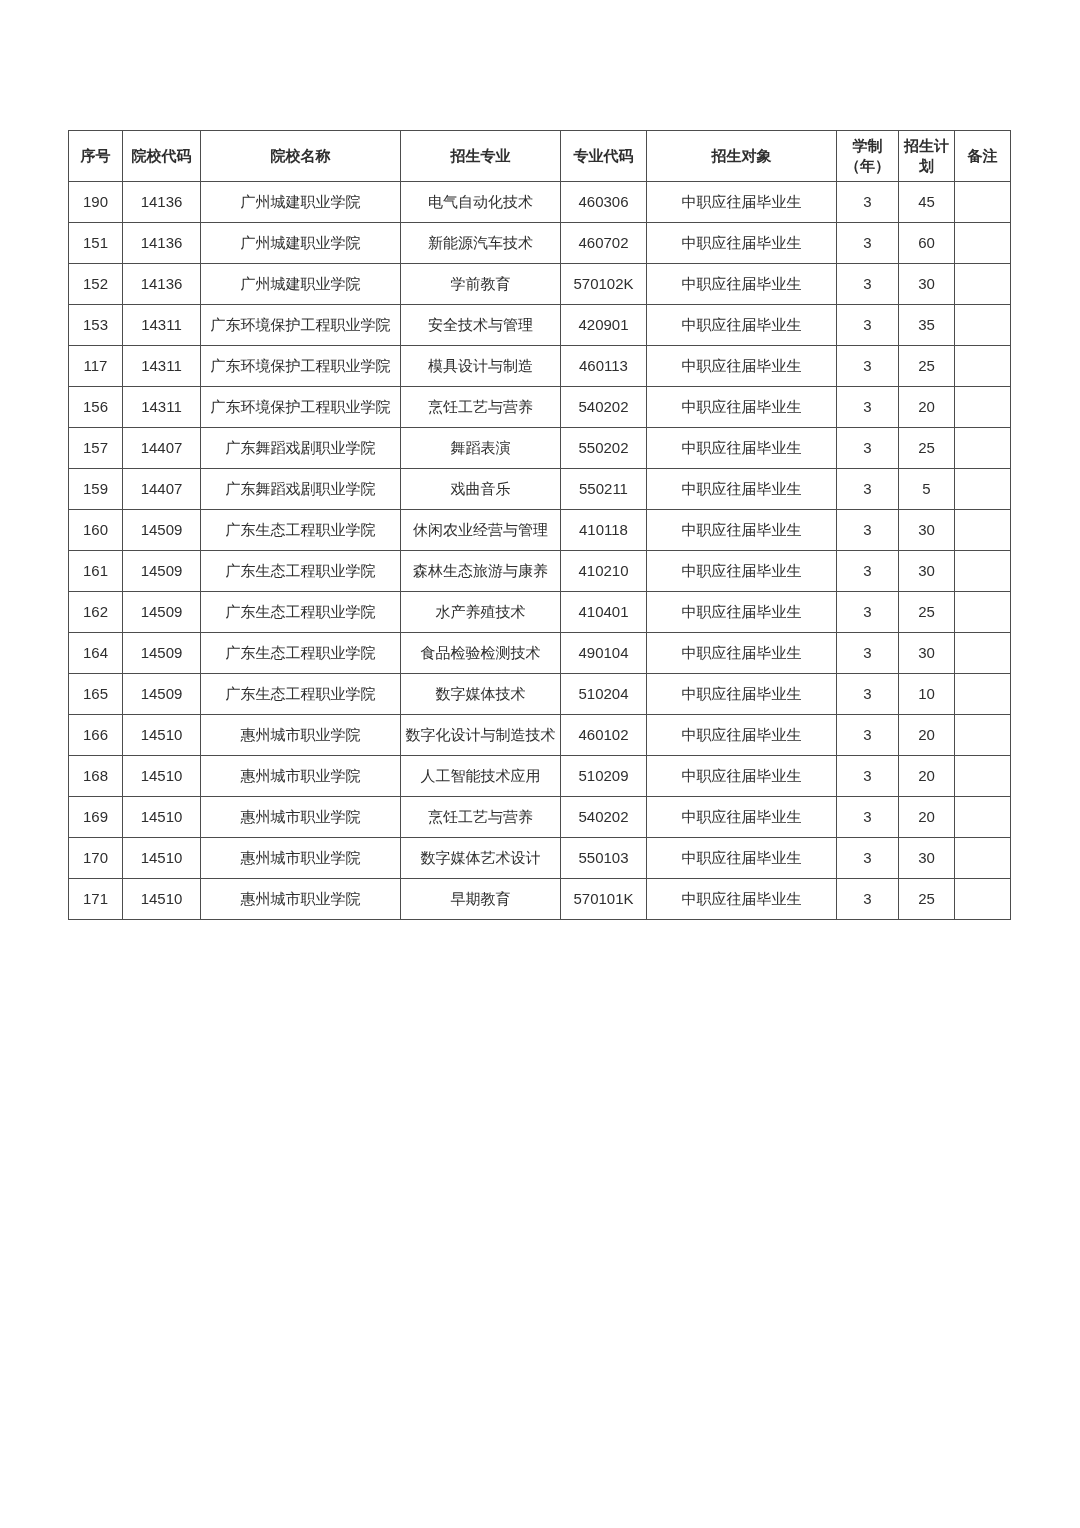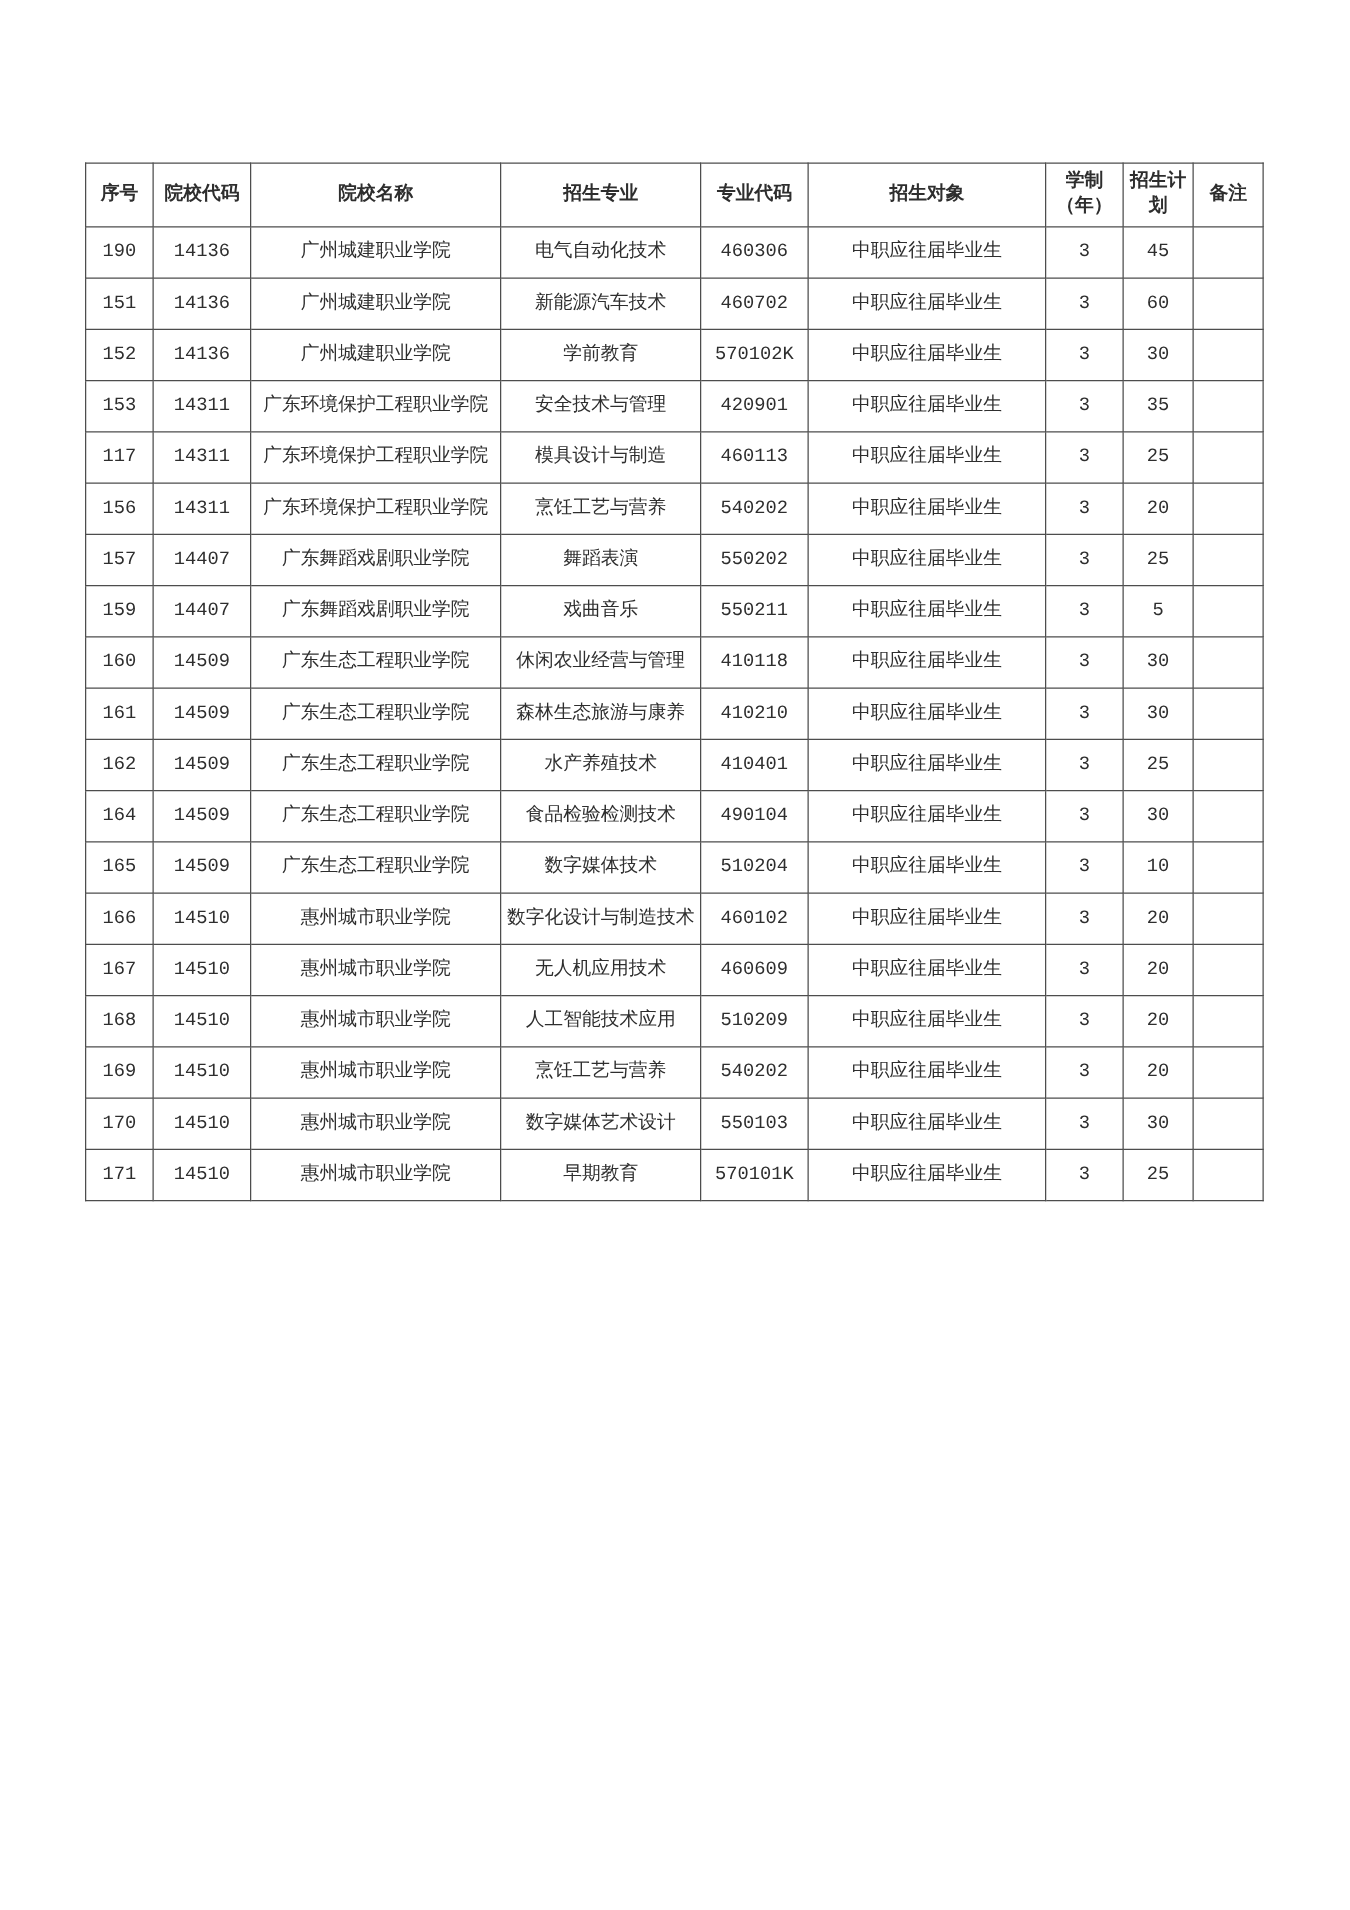--- a/index.html
+++ b/index.html
@@ -5,21 +5,21 @@
   html, body {
     margin: 0;
     padding: 0;
     background: #ffffff;
   }
   .page {
     position: relative;
     width: 1080px;
     height: 1421px;
     background: #ffffff;
-    font-family: Liberation Mono, monospace;
+    font-family: Liberation Sans, sans-serif;
     color: #2e2e2e;
     overflow: hidden;
   }
   table.enroll-table {
     position: absolute;
     top: 130px;
     left: 68px;
     width: 942px;
     border-collapse: collapse;
     table-layout: fixed;
@@ -249,31 +249,20 @@
           <td>14510</td>
           <td>惠州城市职业学院</td>
           <td>数字化设计与制造技术</td>
           <td>460102</td>
           <td>中职应往届毕业生</td>
           <td>3</td>
           <td>20</td>
           <td></td>
         </tr>
         <tr>
-          <td>167</td>
-          <td>14510</td>
-          <td>惠州城市职业学院</td>
-          <td>无人机应用技术</td>
-          <td>460609</td>
-          <td>中职应往届毕业生</td>
-          <td>3</td>
-          <td>20</td>
-          <td></td>
-        </tr>
-        <tr>
           <td>168</td>
           <td>14510</td>
           <td>惠州城市职业学院</td>
           <td>人工智能技术应用</td>
           <td>510209</td>
           <td>中职应往届毕业生</td>
           <td>3</td>
           <td>20</td>
           <td></td>
         </tr>

